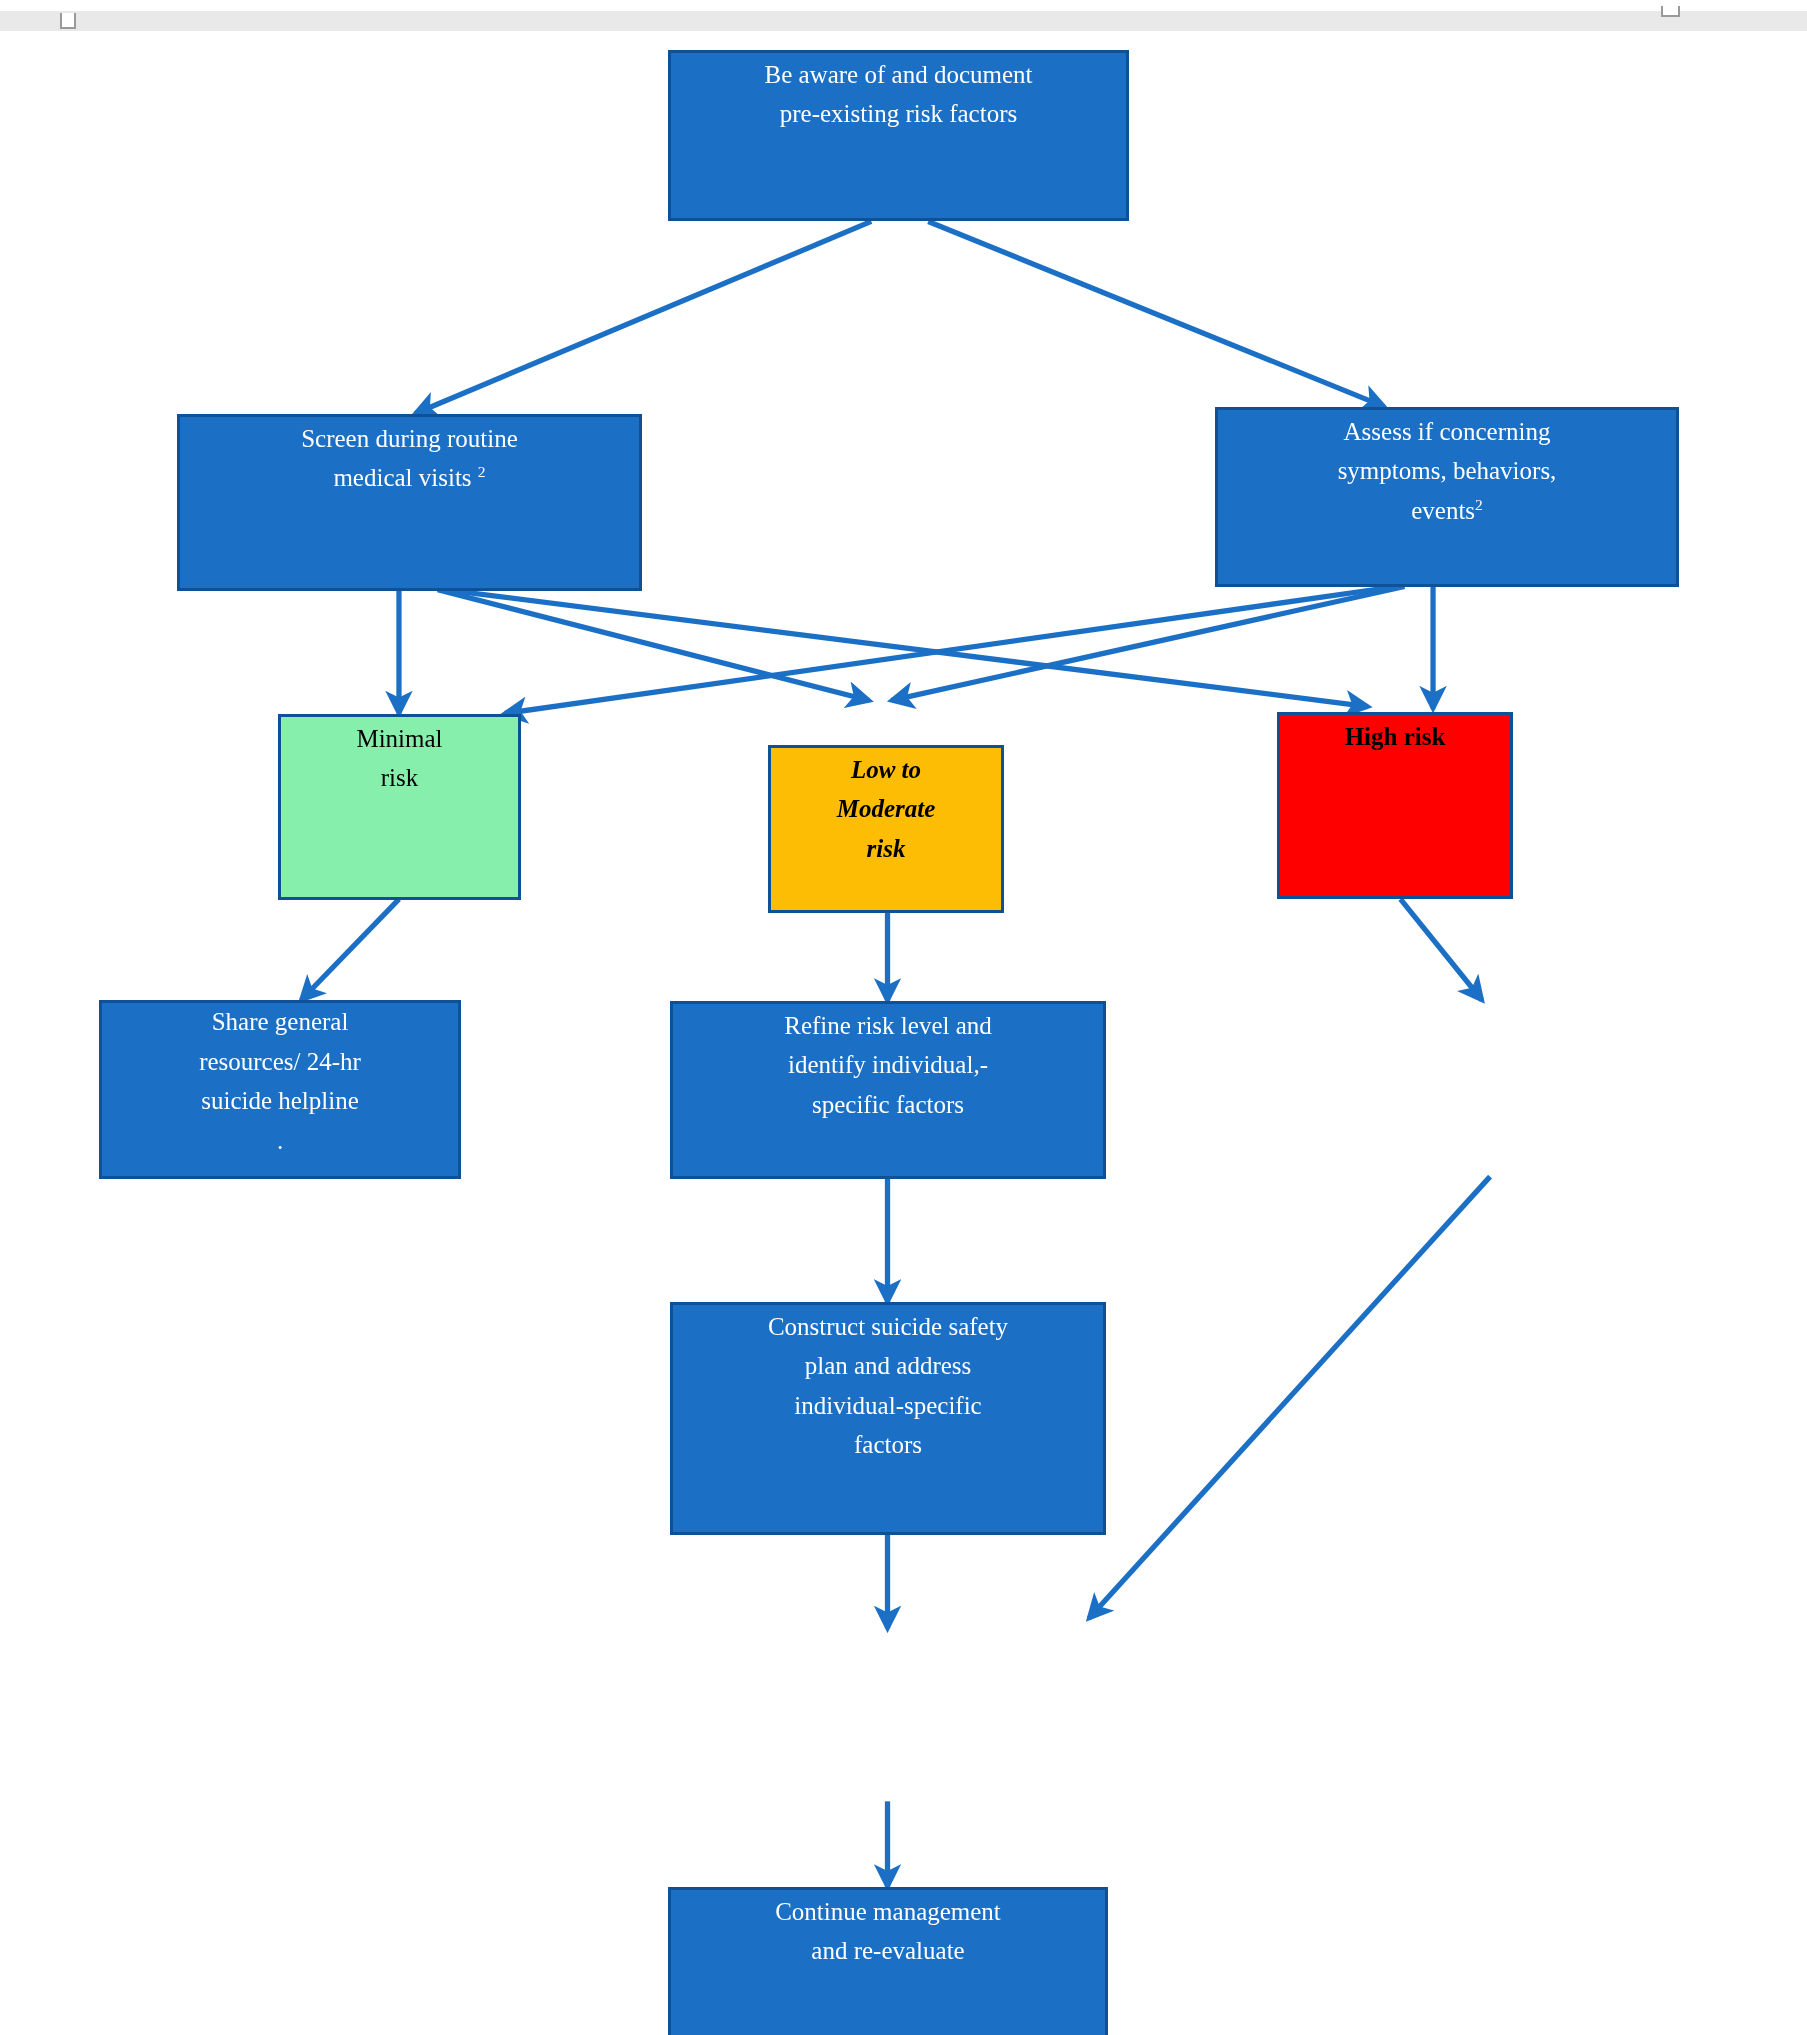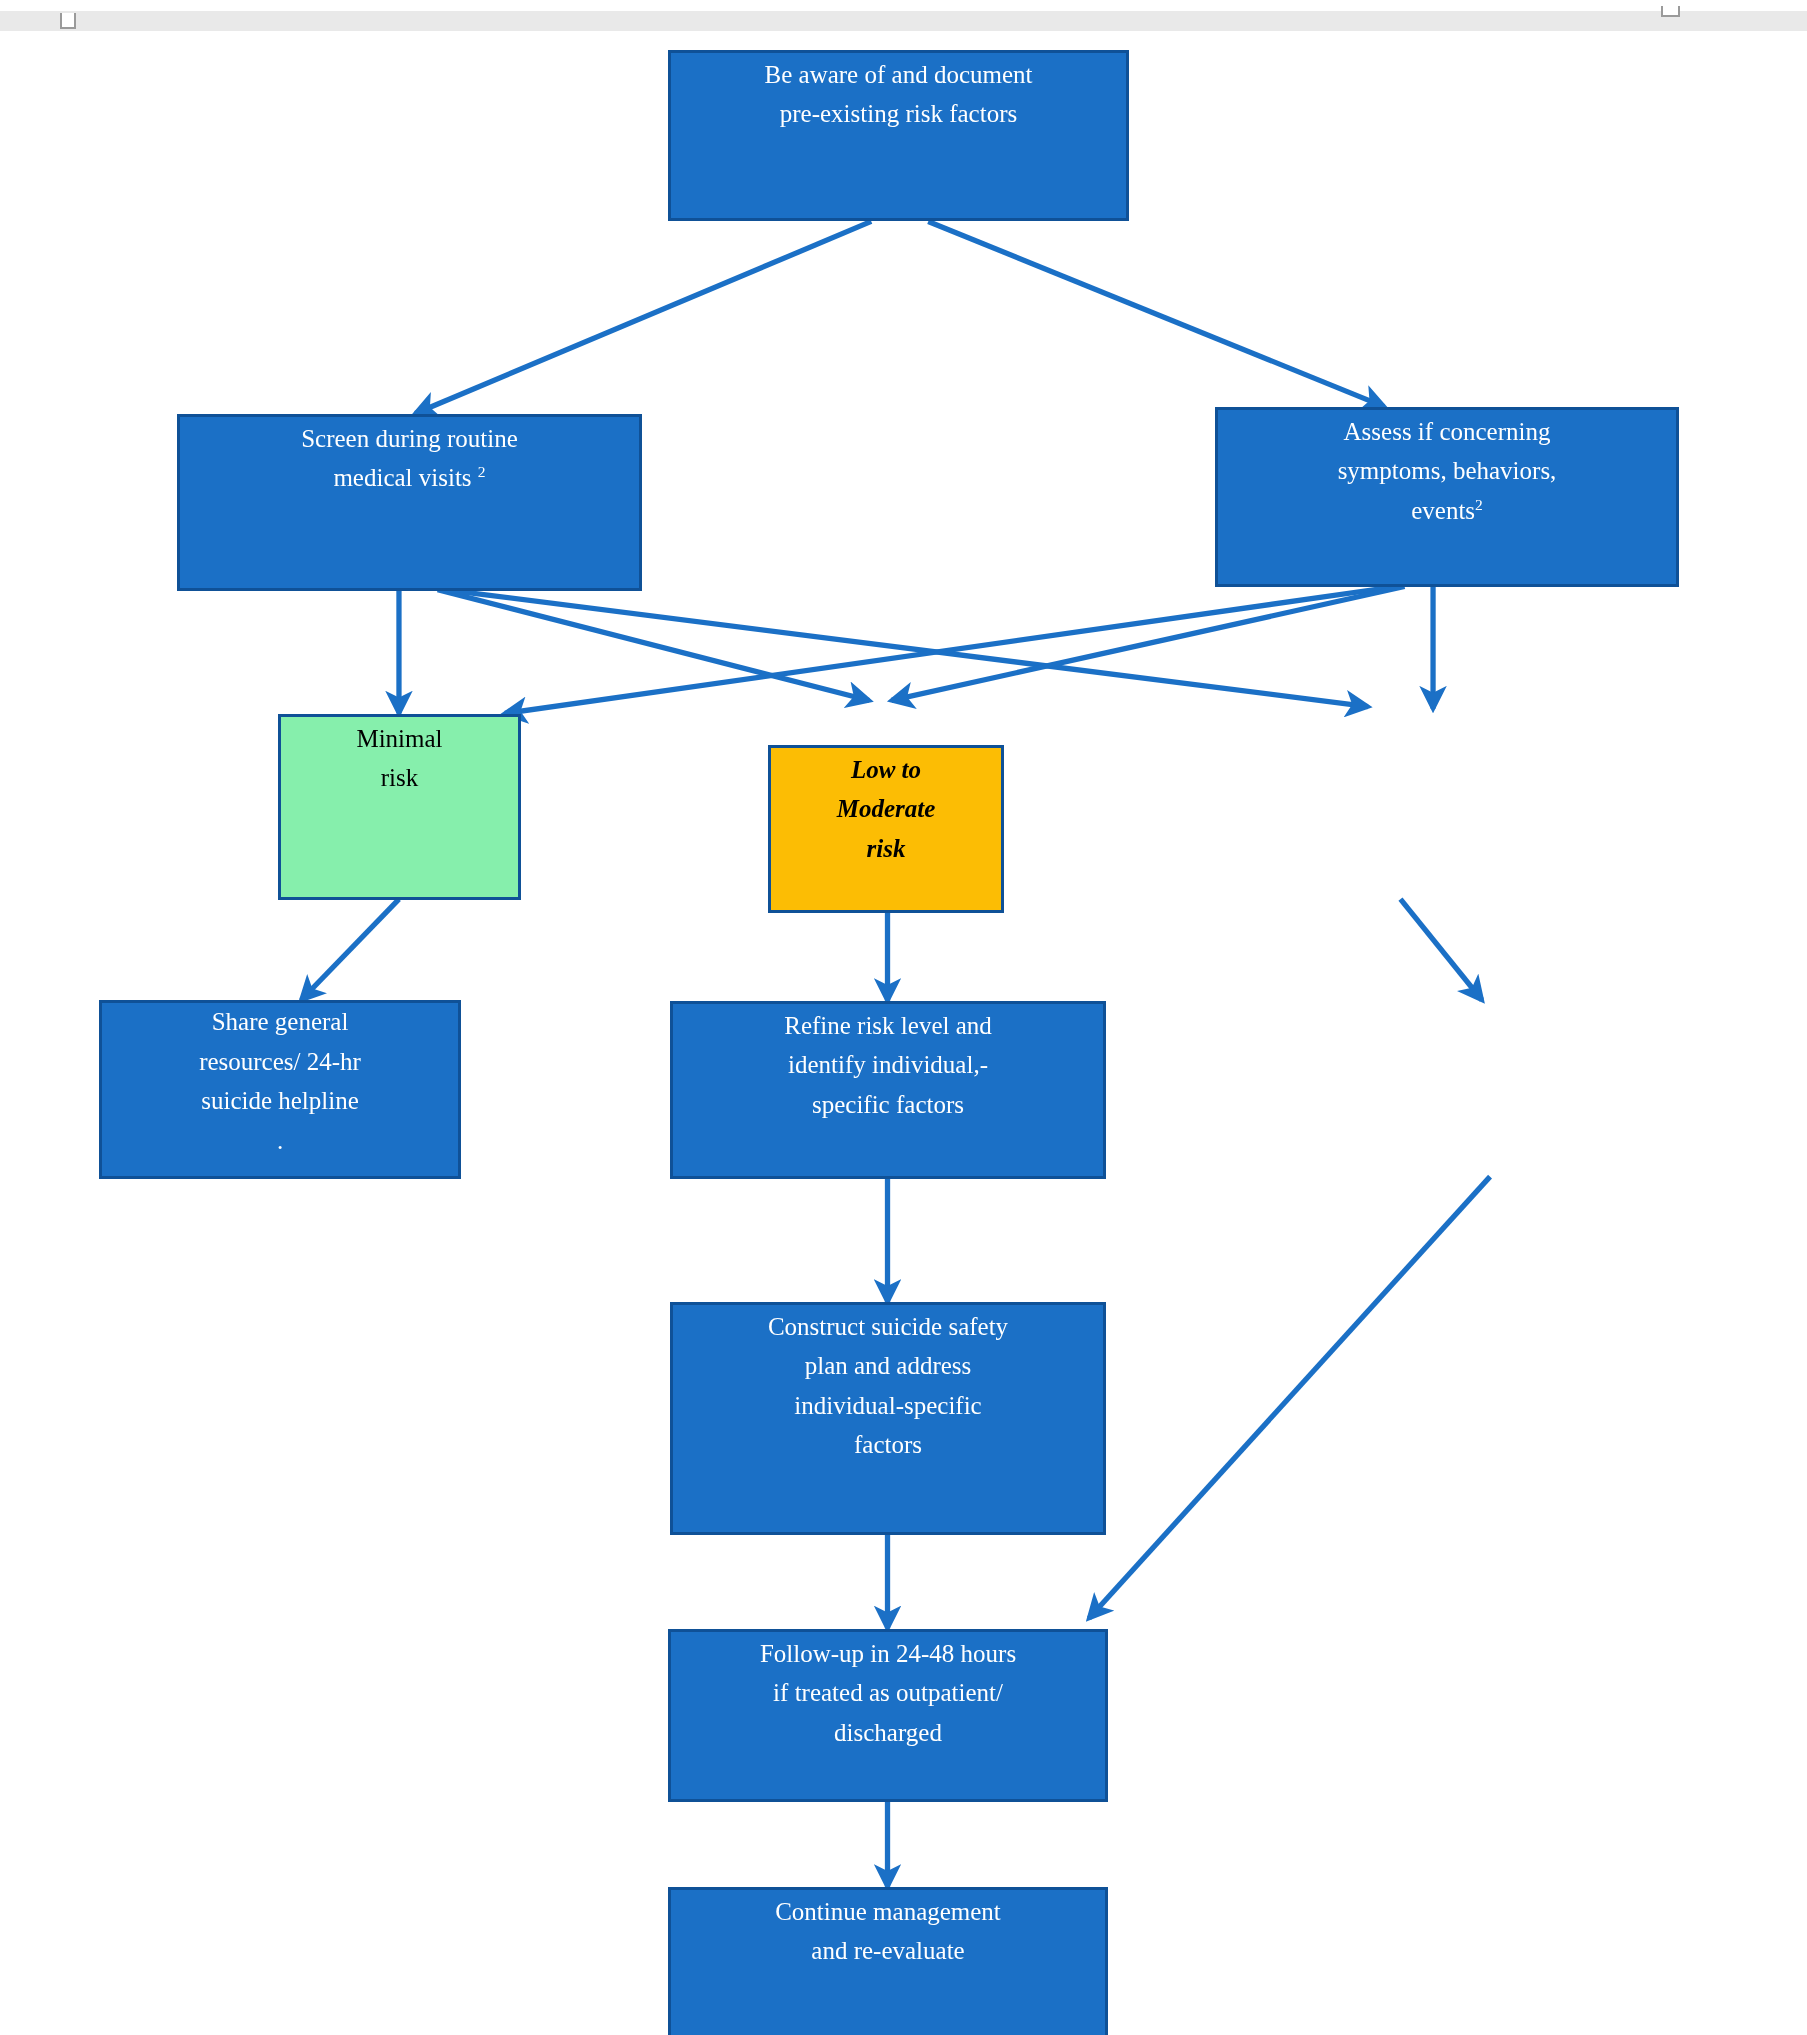--- a/index.html
+++ b/index.html
@@ -108,36 +108,36 @@
   </div>
 
   <div class="node green" style="left:278px;top:681px;width:243px;height:186px;">
     <span class="txt">Minimal<br>risk</span>
   </div>
 
   <div class="node amber" style="left:768px;top:712px;width:236px;height:168px;font-style:italic;">
     <span class="txt">Low to<br>Moderate<br>risk</span>
   </div>
 
+  <div class="node red" style="left:1277px;top:679px;width:236px;height:187px;">
+    <span class="txt">High risk</span>
+  </div>
 
   <div class="node blue clip" style="left:99px;top:967px;width:362px;height:179px;">
     <span class="txt">Share general<br>resources/ 24-hr<br>suicide helpline<br>.</span>
   </div>
 
   <div class="node blue" style="left:670px;top:968px;width:436px;height:178px;">
     <span class="txt">Refine risk level and<br>identify individual,-<br>specific factors</span>
   </div>
 
 
   <div class="node blue" style="left:670px;top:1269px;width:436px;height:233px;">
     <span class="txt">Construct suicide safety<br>plan and address<br>individual-specific<br>factors</span>
   </div>
 
-  <div class="node blue" style="left:668px;top:1596px;width:440px;height:173px;">
-    <span class="txt">Follow-up in 24-48 hours<br>if treated as outpatient/<br>discharged</span>
-  </div>
 
   <div class="node blue" style="left:668px;top:1854px;width:440px;height:163px;">
     <span class="txt">Continue management<br>and re-evaluate</span>
   </div>
 
 </div>
 
 
 </body></html>

